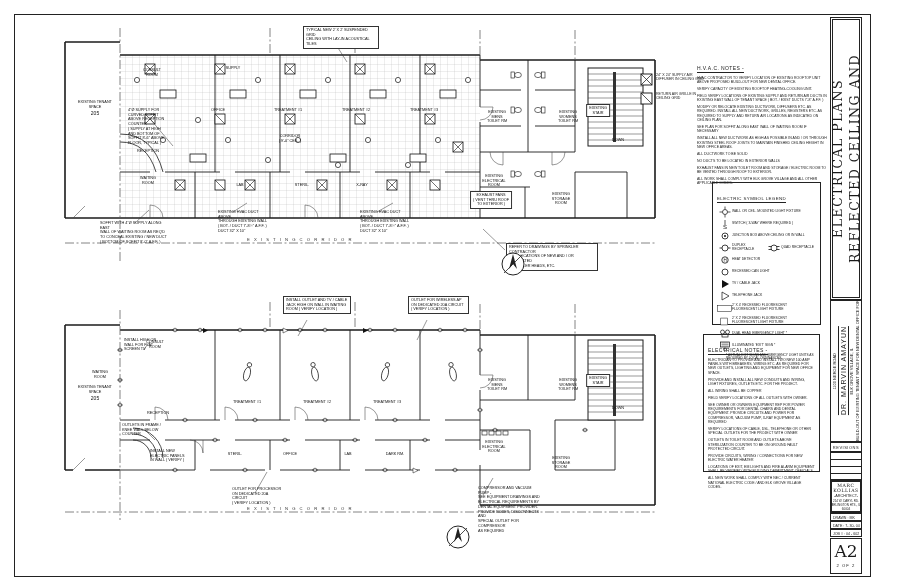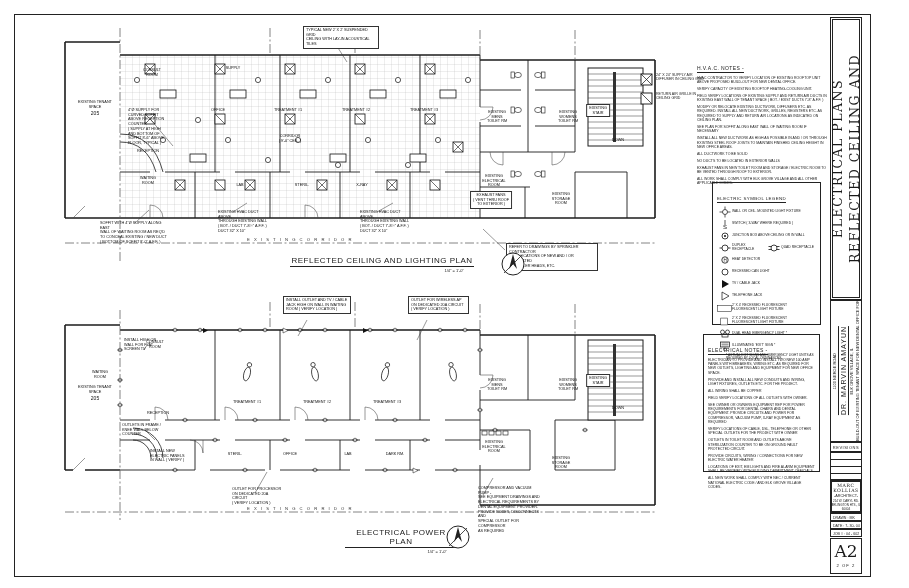--- a/index.html
+++ b/index.html
@@ -367,34 +367,26 @@
 ( VERIFY LOCATION )</div>
       <div class="anno" style="left: 478px; top: 486px; width: 64px;">COMPRESSOR AND VACUUM PUMP -
 SEE EQUIPMENT DRAWINGS AND
 ELECTRICAL REQUIREMENTS BY
 DENTAL EQUIPMENT PROVIDER.
 PROVIDE BOXES, DISCONNECTS AND
 SPECIAL OUTLET FOR COMPRESSOR
 AS REQUIRED</div>
     </div>
 
-  <div class="abs" style="left:290px;top:256px;width:184px;">
-    <div class="plan-title">REFLECTED CEILING AND LIGHTING PLAN</div>
-    <div class="plan-scale">1/4" = 1'-0"</div>
-  </div>
   <svg class="abs" style="left:500px;top:251px;" width="26" height="26">
     <circle cx="13" cy="13" r="11" fill="#fff" stroke="#222" stroke-width="1"></circle>
     <line x1="4" y1="22" x2="22" y2="4" stroke="#222" stroke-width="0.8"></line>
     <polygon points="13,3 17,18 13,13 9,18" fill="#222"></polygon>
   </svg>
 
-  <div class="abs" style="left:345px;top:528px;width:112px;">
-    <div class="plan-title">ELECTRICAL POWER PLAN</div>
-    <div class="plan-scale">1/4" = 1'-0"</div>
-  </div>
   <svg class="abs" style="left:445px;top:524px;" width="26" height="26">
     <circle cx="13" cy="13" r="11" fill="#fff" stroke="#222" stroke-width="1"></circle>
     <line x1="4" y1="22" x2="22" y2="4" stroke="#222" stroke-width="0.8"></line>
     <polygon points="13,3 17,18 13,13 9,18" fill="#222"></polygon>
   </svg>
 
   <div class="abs notesblock" id="hvac-notes">
     <div class="nb-title">H.V.A.C.  NOTES -</div>
     <div id="hvac-lines">
         <p class="nb-line">HVAC CONTRACTOR TO VERIFY LOCATION OF EXISTING ROOFTOP UNIT ABOVE PROPOSED BUILD-OUT FOR NEW DENTAL OFFICE.</p>

